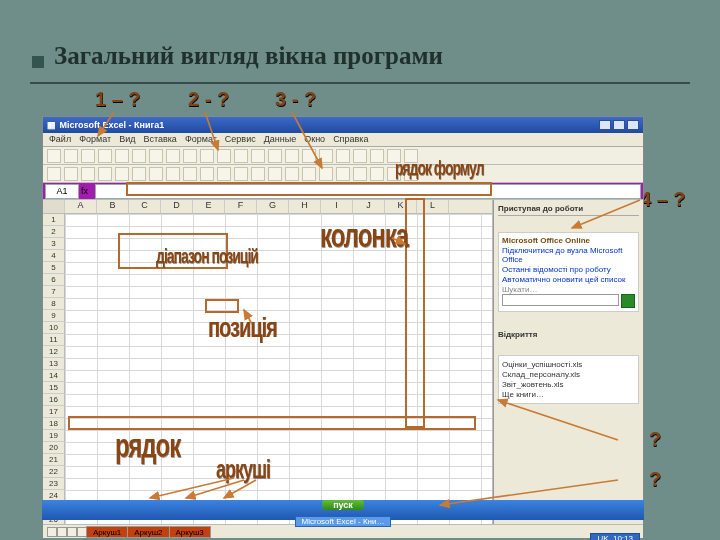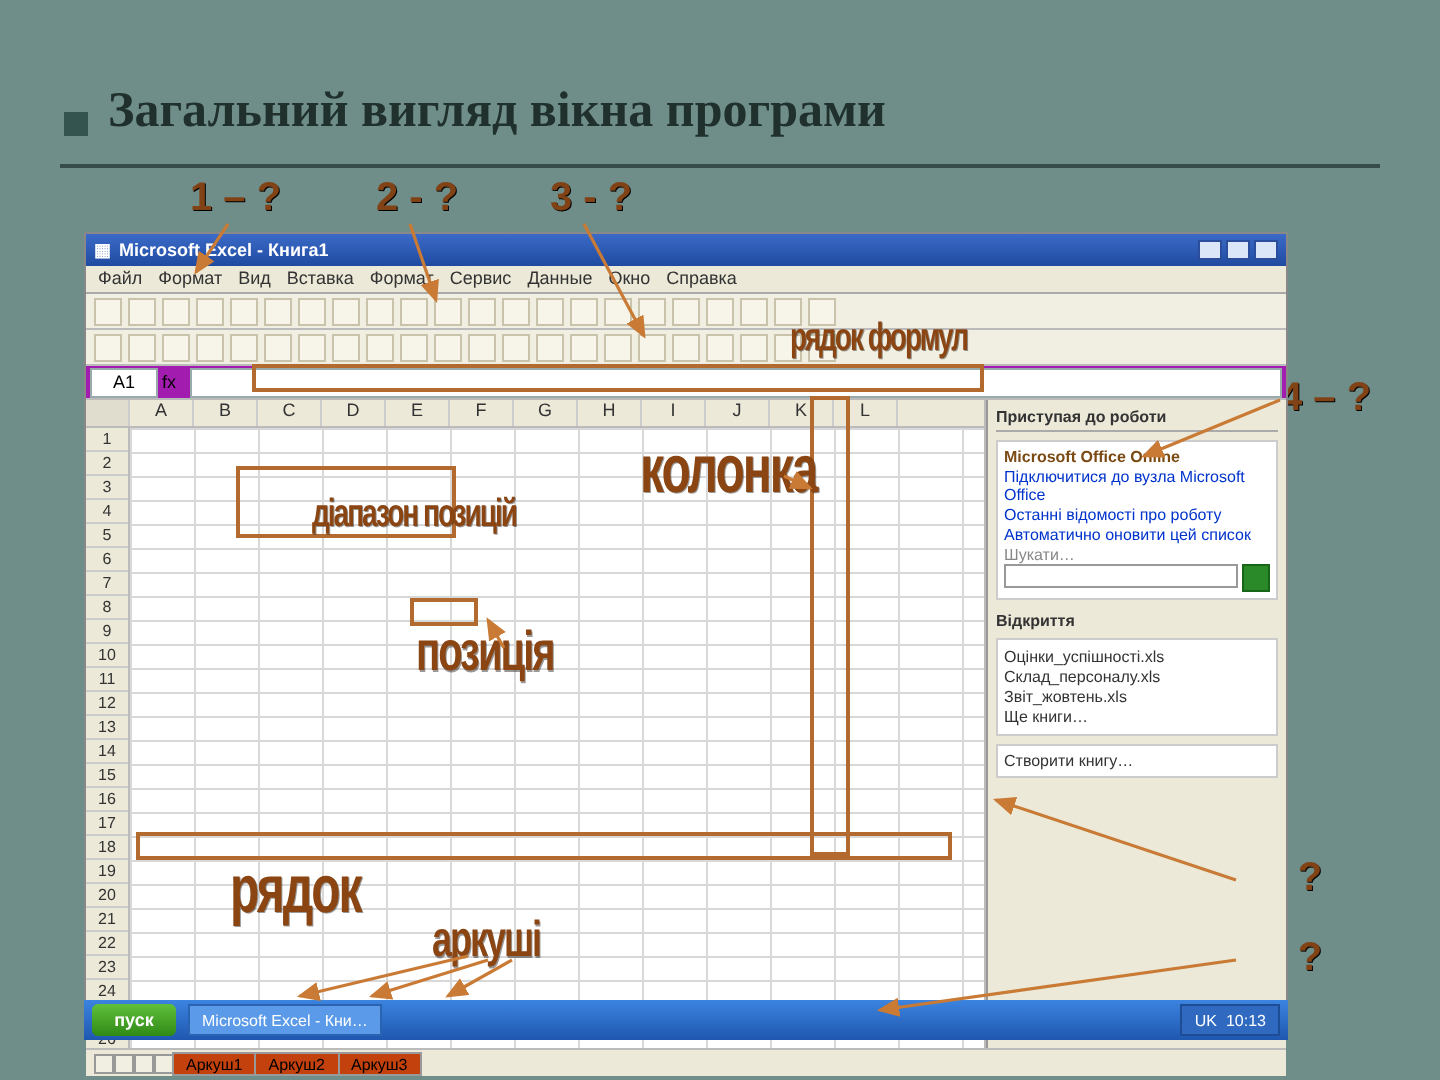--- a/index.html
+++ b/index.html
@@ -34,21 +34,21 @@
   .colhdr { position:absolute; top:0; left:0; right:0; height:14px; background:#ece9d8; border-bottom:1px solid #bbb; display:flex; }
   .colhdr span { width:32px; text-align:center; border-right:1px solid #ccc; font-size:9px; color:#333; }
   .colhdr span:first-child { width:22px; background:#e0ddcf; }
   .rowhdr { position:absolute; top:14px; left:0; width:22px; bottom:0; background:#ece9d8; border-right:1px solid #bbb; }
   .rowhdr span { display:block; height:12px; border-bottom:1px solid #ccc; font-size:8px; color:#333; text-align:center; line-height:12px; }
   .grid { position:absolute; left:22px; top:14px; right:0; bottom:0;
     background-image:
       linear-gradient(to right,#d8d8d8 1px,transparent 1px),
       linear-gradient(to bottom,#d8d8d8 1px,transparent 1px);
     background-size:32px 12px; }
-  .taskpane { width:150px; background:#ece9d8; border-left:1px solid #999; padding:4px; font-size:8px; color:#333; display:flex; flex-direction:column; gap:4px; }
+  .taskpane { width:150px; background:#ece9d8; border-left:1px solid #999; padding:4px; font-size:8px; color:#333; display:flex; flex-direction:column; gap:16px; }
   .tp-title { font-weight:bold; border-bottom:1px solid #aaa; padding-bottom:2px; }
   .tp-sec { background:#ffffff; border:1px solid #ccc; padding:3px; }
   .tp-lnk { color:#0033cc; margin:1px 0; }
   .tp-search { display:flex; gap:2px; }
   .tp-search input { flex:1; height:12px; border:1px solid #999; font-size:8px; }
   .tp-go { width:14px; height:14px; background:#2a8a2a; border:1px solid #176517; }
   .tp-sub { font-weight:bold; margin-top:2px; }
   .tp-file { color:#333; margin:1px 0; }
 
   .tabstrip { height:14px; background:#ece9d8; border-top:1px solid #bbb; display:flex; align-items:center; gap:0; padding-left:4px; font-size:8px; }
@@ -230,35 +230,34 @@
           <div class="tp-go"></div>
         </div>
       </div>
       <div class="tp-sub">Відкриття</div>
       <div class="tp-sec">
         <div class="tp-file">Оцінки_успішності.xls</div>
         <div class="tp-file">Склад_персоналу.xls</div>
         <div class="tp-file">Звіт_жовтень.xls</div>
         <div class="tp-file">Ще книги…</div>
       </div>
-      <div class="tp-sec">Створити книгу…</div>
     </div>
   </div>
   <div class="tabstrip">
     <div class="tabnav"></div>
     <div class="tabnav"></div>
     <div class="tabnav"></div>
     <div class="tabnav"></div>
     <div class="tab">Аркуш1</div>
     <div class="tab">Аркуш2</div>
     <div class="tab">Аркуш3</div>
   </div>
 </div>
 
-<div class="taskbar" style="left:42px;width:602px;bottom:20px;">
+<div class="taskbar" style="left:42px;width:602px;bottom:20px;flex-direction:column;">
   <div class="start">пуск</div>
   <div class="tasktab">Microsoft Excel - Кни…</div>
   <div class="tray">
     <span>UK</span>&nbsp;&nbsp;
     <span>10:13</span>
   </div>
 </div>
 
 <div class="callout-box box-fmla"></div>
 <div class="callout-box box-range"></div>

